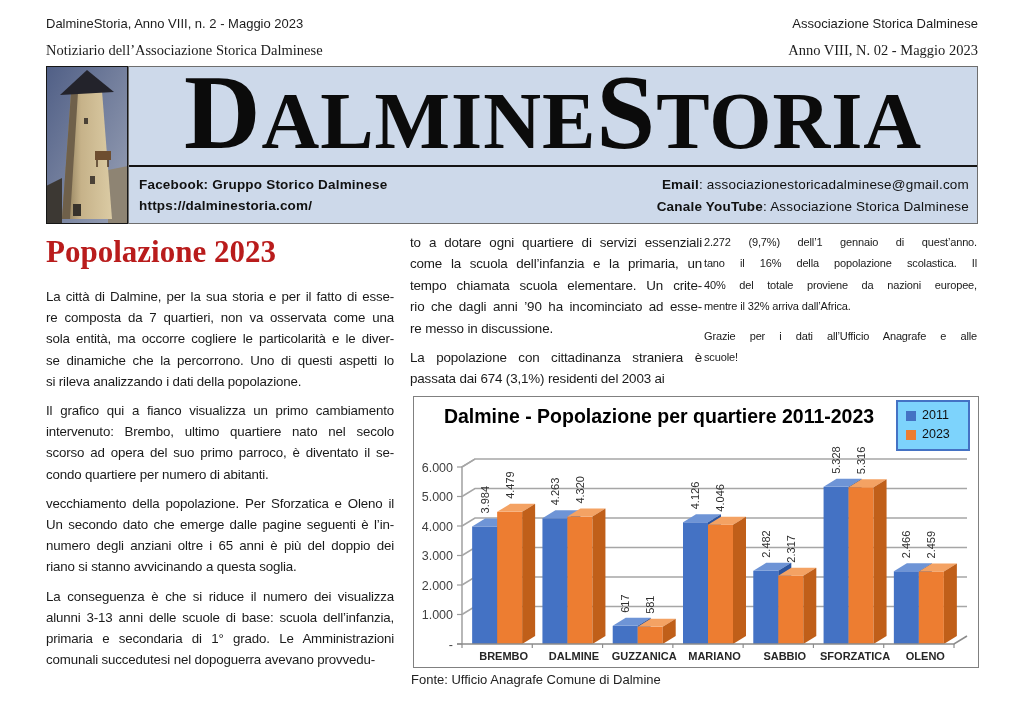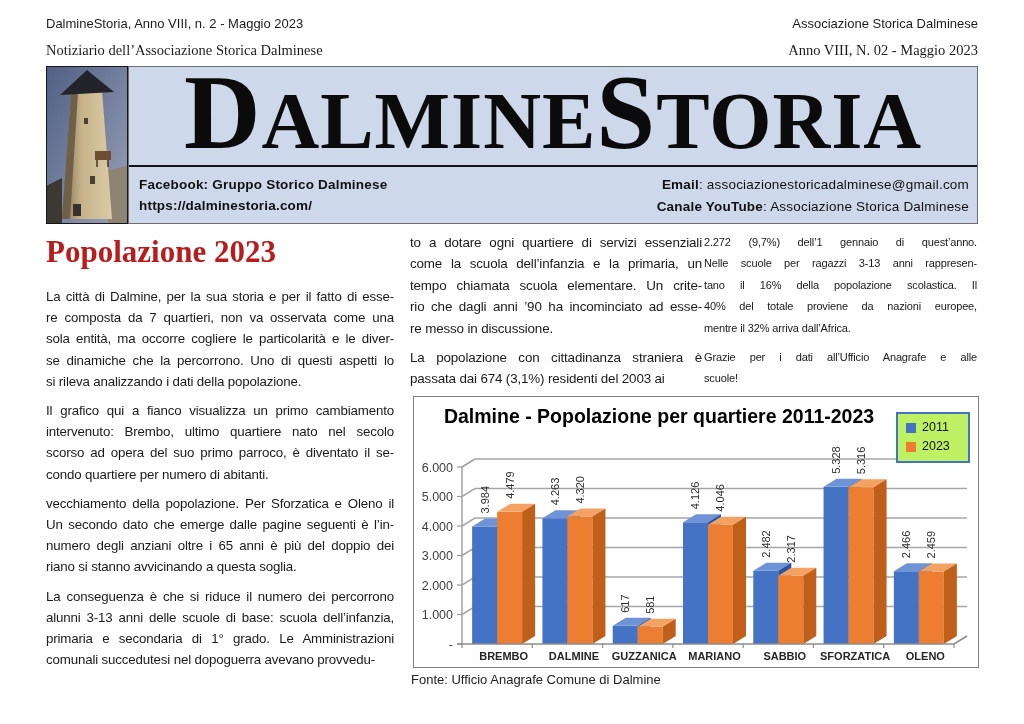--- a/index.html
+++ b/index.html
@@ -30,21 +30,21 @@
   #col1 { left:46px; top:286px; width:348px; font-size:13.3px; line-height:21.2px; }
   #col2 { left:410px; top:232px; width:292px; font-size:13.4px; line-height:21.4px; }
   #col3 { left:704px; top:232px; width:273px; font-size:11px; line-height:21.4px; }
   .para { margin-bottom:8px; }
   .jline { text-align:justify; text-align-last:justify; white-space:nowrap; letter-spacing:-0.15px; }
   .jline.last { text-align-last:left; }
 
   
   .chart-box { position:absolute; left:413px; top:396px; width:566px; height:272px; background:#fff; border:1.5px solid #808080; }
   .chart-title { position:absolute; left:18px; right:92px; top:8px; text-align:center; font-weight:bold; font-size:19.5px; color:#000; white-space:nowrap; }
-  .legend { position:absolute; top:3px; right:8px; width:74px; padding:4px 6px 5px 8px; background:#bef264; border:2px solid #4472c4; z-index:2;margin-top:12px; }
+  .legend { position:absolute; top:3px; right:8px; width:74px; padding:4px 6px 5px 8px; background:#7dd3fc; border:2px solid #4472c4; z-index:2; }
   .legend-item { display:flex; align-items:center; gap:6px; font-size:12.5px; color:#111; line-height:19px; }
   .legend-swatch { width:10px; height:10px; display:inline-block; }
   #plot { position:absolute; left:0; top:42px; width:562px; height:226px; }
 
   .source-note { position:absolute; left:411px; top:672px; font-size:13px; color:#222; }
 </style>
 </head>
 <body>
 
 <div class="page">
@@ -117,21 +117,21 @@
         <div class="jline">scorso ad opera del suo primo parroco, è diventato il se-</div>
         <div class="jline last">condo quartiere per numero di abitanti.</div>
       </div>
       <div class="para">
         <div class="jline">vecchiamento della popolazione. Per Sforzatica e Oleno il</div>
         <div class="jline">Un secondo dato che emerge dalle pagine seguenti è l’in-</div>
         <div class="jline">numero degli anziani  oltre i 65 anni è più del doppio dei</div>
         <div class="jline last">riano si stanno avvicinando a questa soglia.</div>
       </div>
       <div class="para">
-        <div class="jline">La conseguenza è che si riduce il numero dei percorrono</div>
+        <div class="jline">La conseguenza è che si riduce il numero dei visualizza</div>
         <div class="jline">alunni 3-13 anni delle scuole di base: scuola dell’infanzia,</div>
         <div class="jline">primaria e secondaria di 1° grado. Le Amministrazioni</div>
         <div class="jline last">comunali succedutesi nel dopoguerra avevano provvedu-</div>
       </div>
     </div>
   <div class="col" id="col2">
       <div class="para">
         <div class="jline">to a dotare ogni quartiere di servizi essenziali</div>
         <div class="jline">come la scuola dell’infanzia e la primaria, un</div>
         <div class="jline">tempo chiamata scuola elementare. Un crite-</div>
@@ -139,21 +139,20 @@
         <div class="jline last">re messo in discussione.</div>
       </div>
       <div class="para">
         <div class="jline">La popolazione con cittadinanza straniera è</div>
         <div class="jline last">passata dai 674 (3,1%) residenti del 2003 ai</div>
       </div>
     </div>
   <div class="col" id="col3">
       <div class="para">
         <div class="jline">2.272 (9,7%) dell’1 gennaio di quest’anno.</div>
-        <div class="jline">Nelle scuole per ragazzi 3-13 anni rappresen-</div>
         <div class="jline">tano il 16% della popolazione scolastica. Il</div>
         <div class="jline">40% del totale proviene da nazioni europee,</div>
         <div class="jline last">mentre il 32% arriva dall’Africa.</div>
       </div>
       <div class="para">
         <div class="jline">Grazie per i dati all’Ufficio Anagrafe e alle</div>
         <div class="jline last">scuole!</div>
       </div>
     </div>
 

